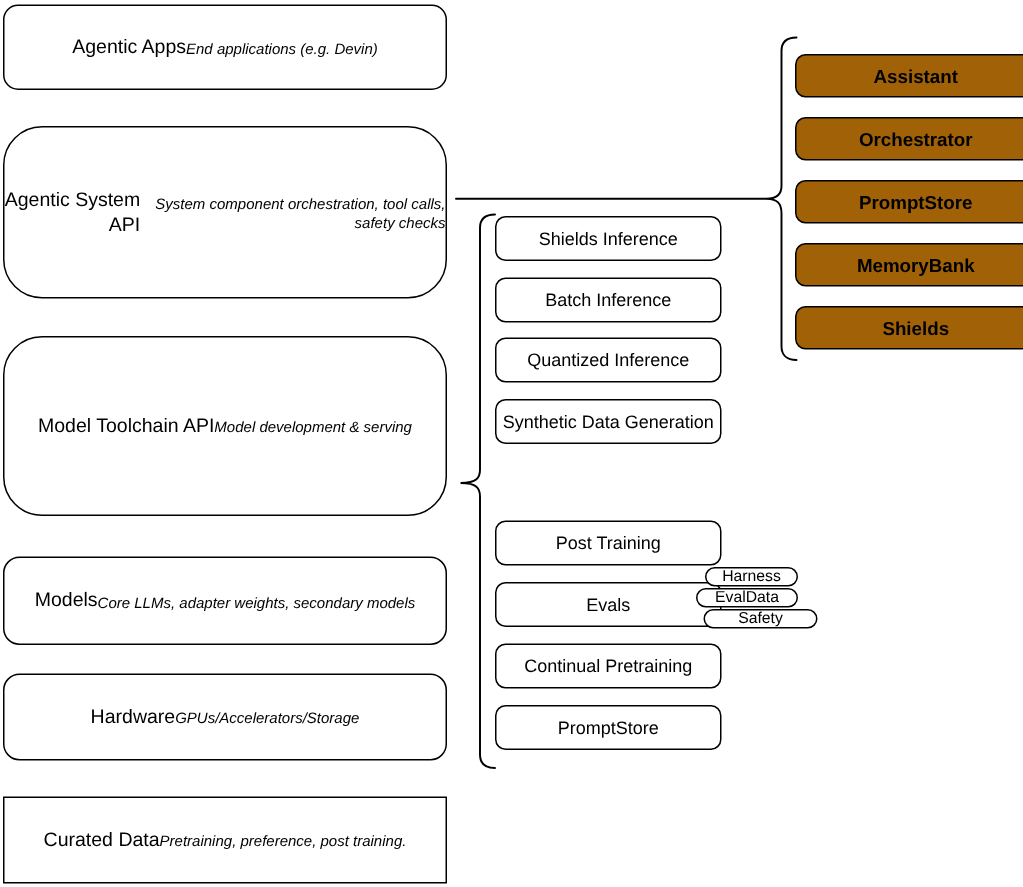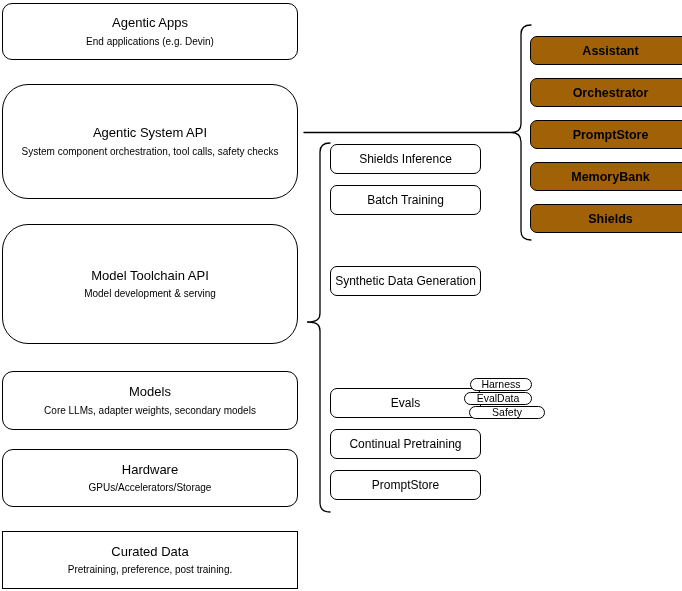--- a/index.html
+++ b/index.html
@@ -6,25 +6,25 @@
   .canvas{
     position:relative;width:682px;height:591px;background:#ffffff;
     font-family:"Liberation Sans", sans-serif;color:#000000;overflow:hidden;
   }
   .canvas *{box-sizing:border-box;}
   svg.wires{position:absolute;left:0;top:0;z-index:1;}
   
   .lbox{
     position:absolute;left:2px;width:296px;z-index:2;
     background:#ffffff;border:1.3px solid #000000;
-    display:flex;flex-direction:column;align-items:center;justify-content:center;
+    display:flex;flex-direction:row;align-items:center;justify-content:center;
     text-align:right;
   }
   .lbox .title{font-size:13px;line-height:1.25;}
-  .lbox .sub{font-size:10px;line-height:1.3;margin-top:3px;}
+  .lbox .sub{font-size:10px;line-height:1.3;margin-top:3px;font-style:italic;}
   
   .mbox{
     position:absolute;left:330px;width:151px;height:30px;z-index:2;
     background:#ffffff;border:1.3px solid #000000;border-radius:7px;
     display:flex;align-items:center;justify-content:center;
     font-size:12px;text-align:center;
   }
   
   .rbox{
     position:absolute;left:530px;width:161px;height:29px;z-index:2;
@@ -75,22 +75,24 @@
     <div class="title">Hardware</div>
     <div class="sub">GPUs/Accelerators/Storage</div>
   </div>
 
   <div class="lbox" style="top:531px;height:58px;border-radius:0">
     <div class="title">Curated Data</div>
     <div class="sub">Pretraining, preference, post training.</div>
   </div>
 
   <div class="mbox" style="top:144px">Shields Inference</div>
-  <div class="mbox" style="top:185px">Batch Training</div>
+  <div class="mbox" style="top:185px">Batch Inference</div>
+  <div class="mbox" style="top:225px">Quantized Inference</div>
   <div class="mbox" style="top:266px">Synthetic Data Generation</div>
+  <div class="mbox" style="top:347px">Post Training</div>
   <div class="mbox" style="top:388px">Evals</div>
   <div class="mbox" style="top:429px">Continual Pretraining</div>
   <div class="mbox" style="top:470px">PromptStore</div>
 
   <div class="pill" style="left:470px;top:378px;width:62px">Harness</div>
   <div class="pill" style="left:464px;top:392px;width:68px">EvalData</div>
   <div class="pill" style="left:469px;top:406px;width:76px">Safety</div>
 
   <div class="rbox" style="top:36px">Assistant</div>
   <div class="rbox" style="top:78px">Orchestrator</div>

